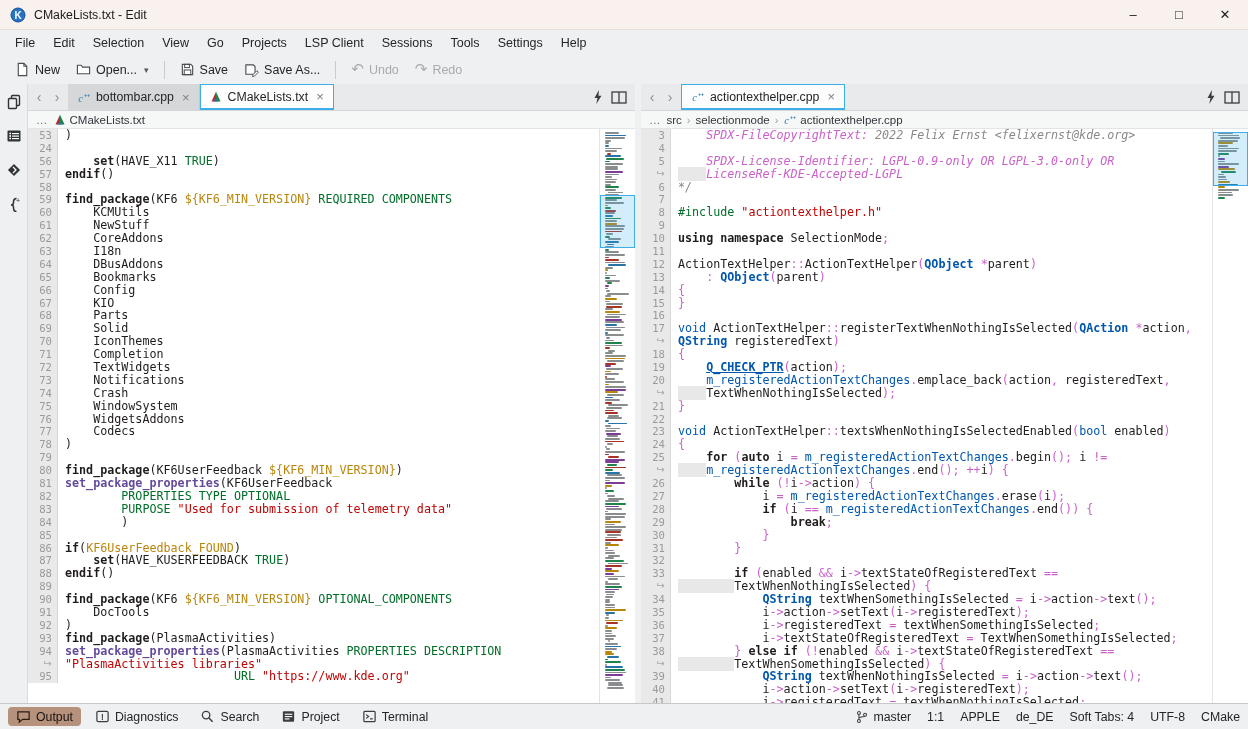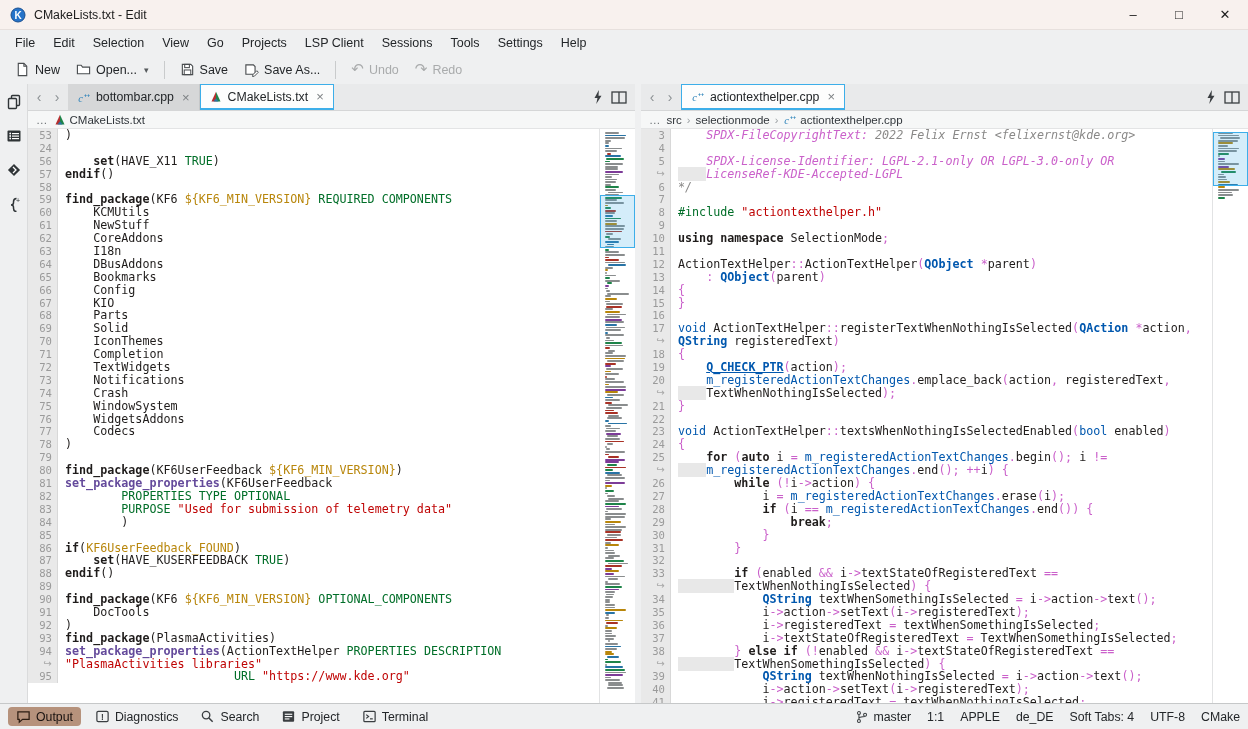--- a/index.html
+++ b/index.html
@@ -412,21 +412,21 @@
           <div class="crow">
             <span class="gut">92</span>
             <span class="cline"><span class="sg-p">)</span></span>
           </div>
           <div class="crow">
             <span class="gut">93</span>
             <span class="cline"><span class="sg-k">find_package</span><span class="sg-p">(PlasmaActivities)</span></span>
           </div>
           <div class="crow">
             <span class="gut">94</span>
-            <span class="cline"><span class="sg-P">set_package_properties</span><span class="sg-p">(ActionTextHelper </span><span class="sg-g">PROPERTIES DESCRIPTION</span></span>
+            <span class="cline"><span class="sg-P">set_package_properties</span><span class="sg-p">(PlasmaActivities </span><span class="sg-g">PROPERTIES DESCRIPTION</span></span>
           </div>
           <div class="crow">
             <span class="gut wrap">↪</span>
             <span class="cline"><span class="sg-s">"PlasmaActivities libraries"</span></span>
           </div>
           <div class="crow">
             <span class="gut">95</span>
             <span class="cline"><span class="sg-p">                        </span><span class="sg-g">URL</span><span class="sg-p"> </span><span class="sg-s">"https://www.kde.org"</span></span>
           </div>
         </div>
@@ -712,21 +712,21 @@
           <div class="crow">
             <span class="gut">3</span>
             <span class="cline"><span class="sg-p">    </span><span class="sg-C">SPDX-FileCopyrightText:</span><span class="sg-c"> 2022 Felix Ernst &lt;felixernst@kde.org&gt;</span></span>
           </div>
           <div class="crow">
             <span class="gut">4</span>
             <span class="cline"></span>
           </div>
           <div class="crow">
             <span class="gut">5</span>
-            <span class="cline"><span class="sg-p">    </span><span class="sg-C">SPDX-License-Identifier: LGPL-2.1-only OR LGPL-3.0-only OR</span></span>
+            <span class="cline"><span class="sg-p">    </span><span class="sg-C">SPDX-License-Identifier: LGPL-0.9-only OR LGPL-3.0-only OR</span></span>
           </div>
           <div class="crow">
             <span class="gut wrap">↪</span>
             <span class="cline"><span class="sg-i">    </span><span class="sg-C">LicenseRef-KDE-Accepted-LGPL</span></span>
           </div>
           <div class="crow">
             <span class="gut">6</span>
             <span class="cline"><span class="sg-c">*/</span></span>
           </div>
           <div class="crow">

